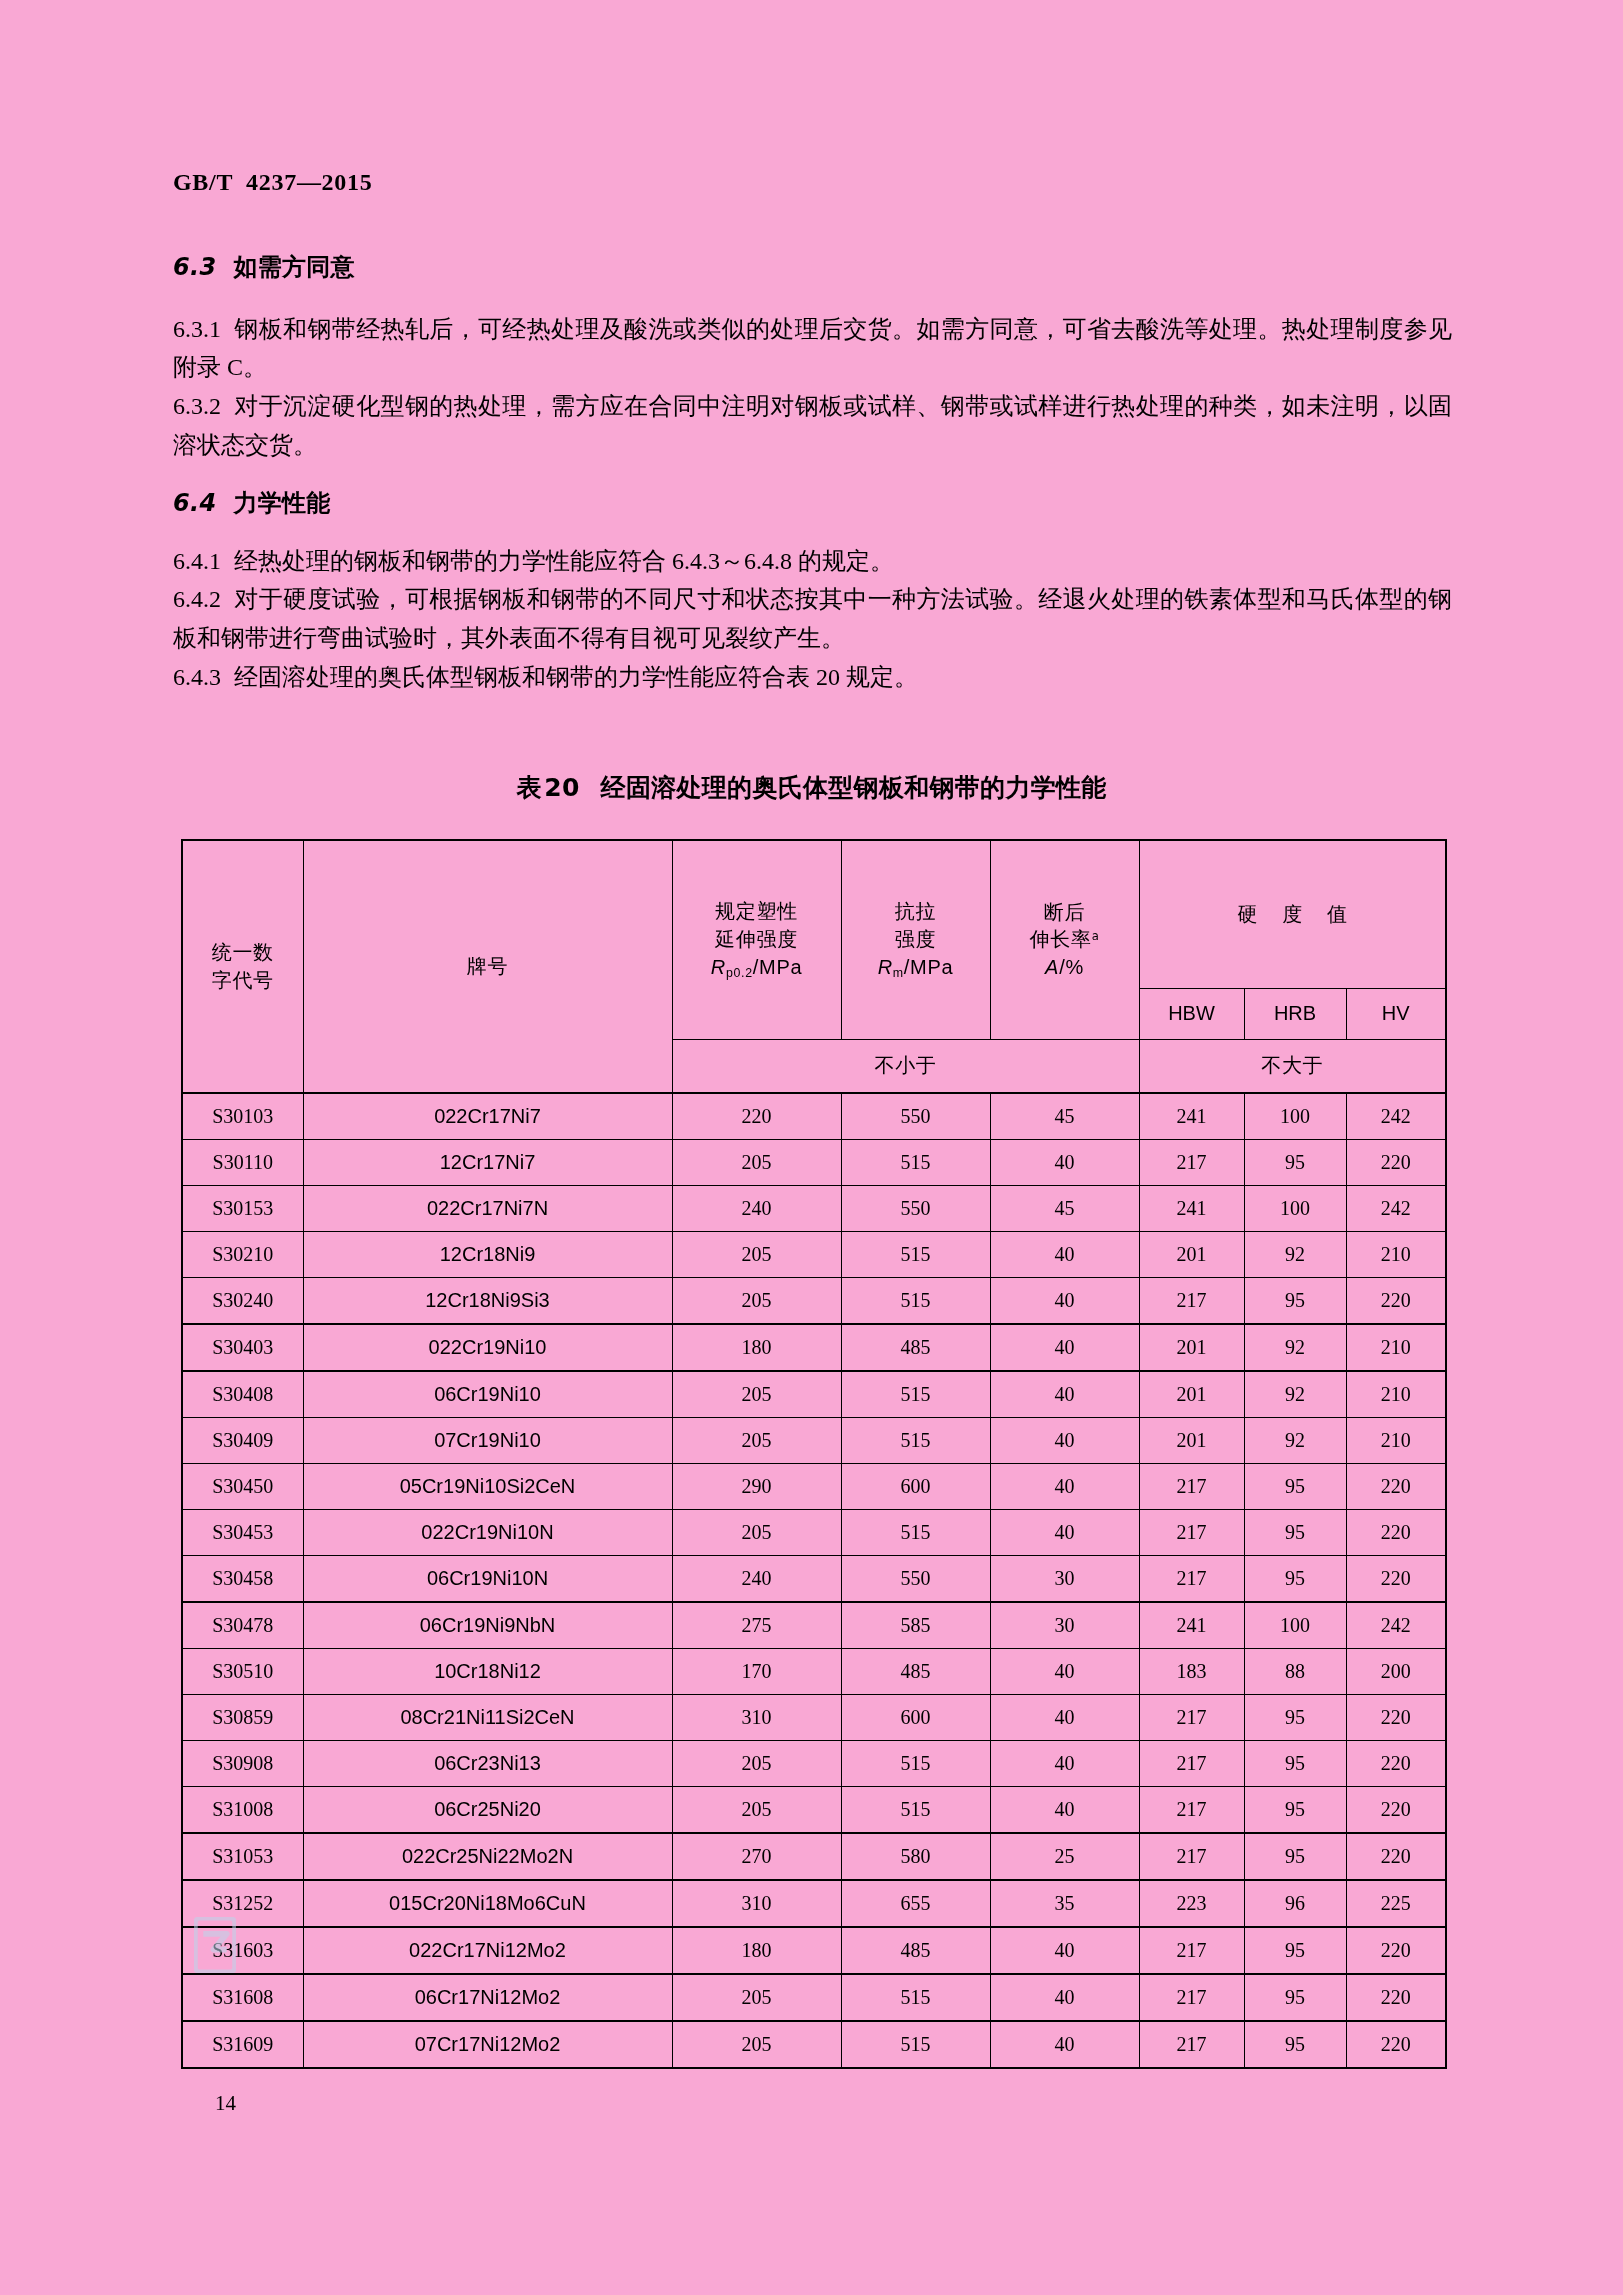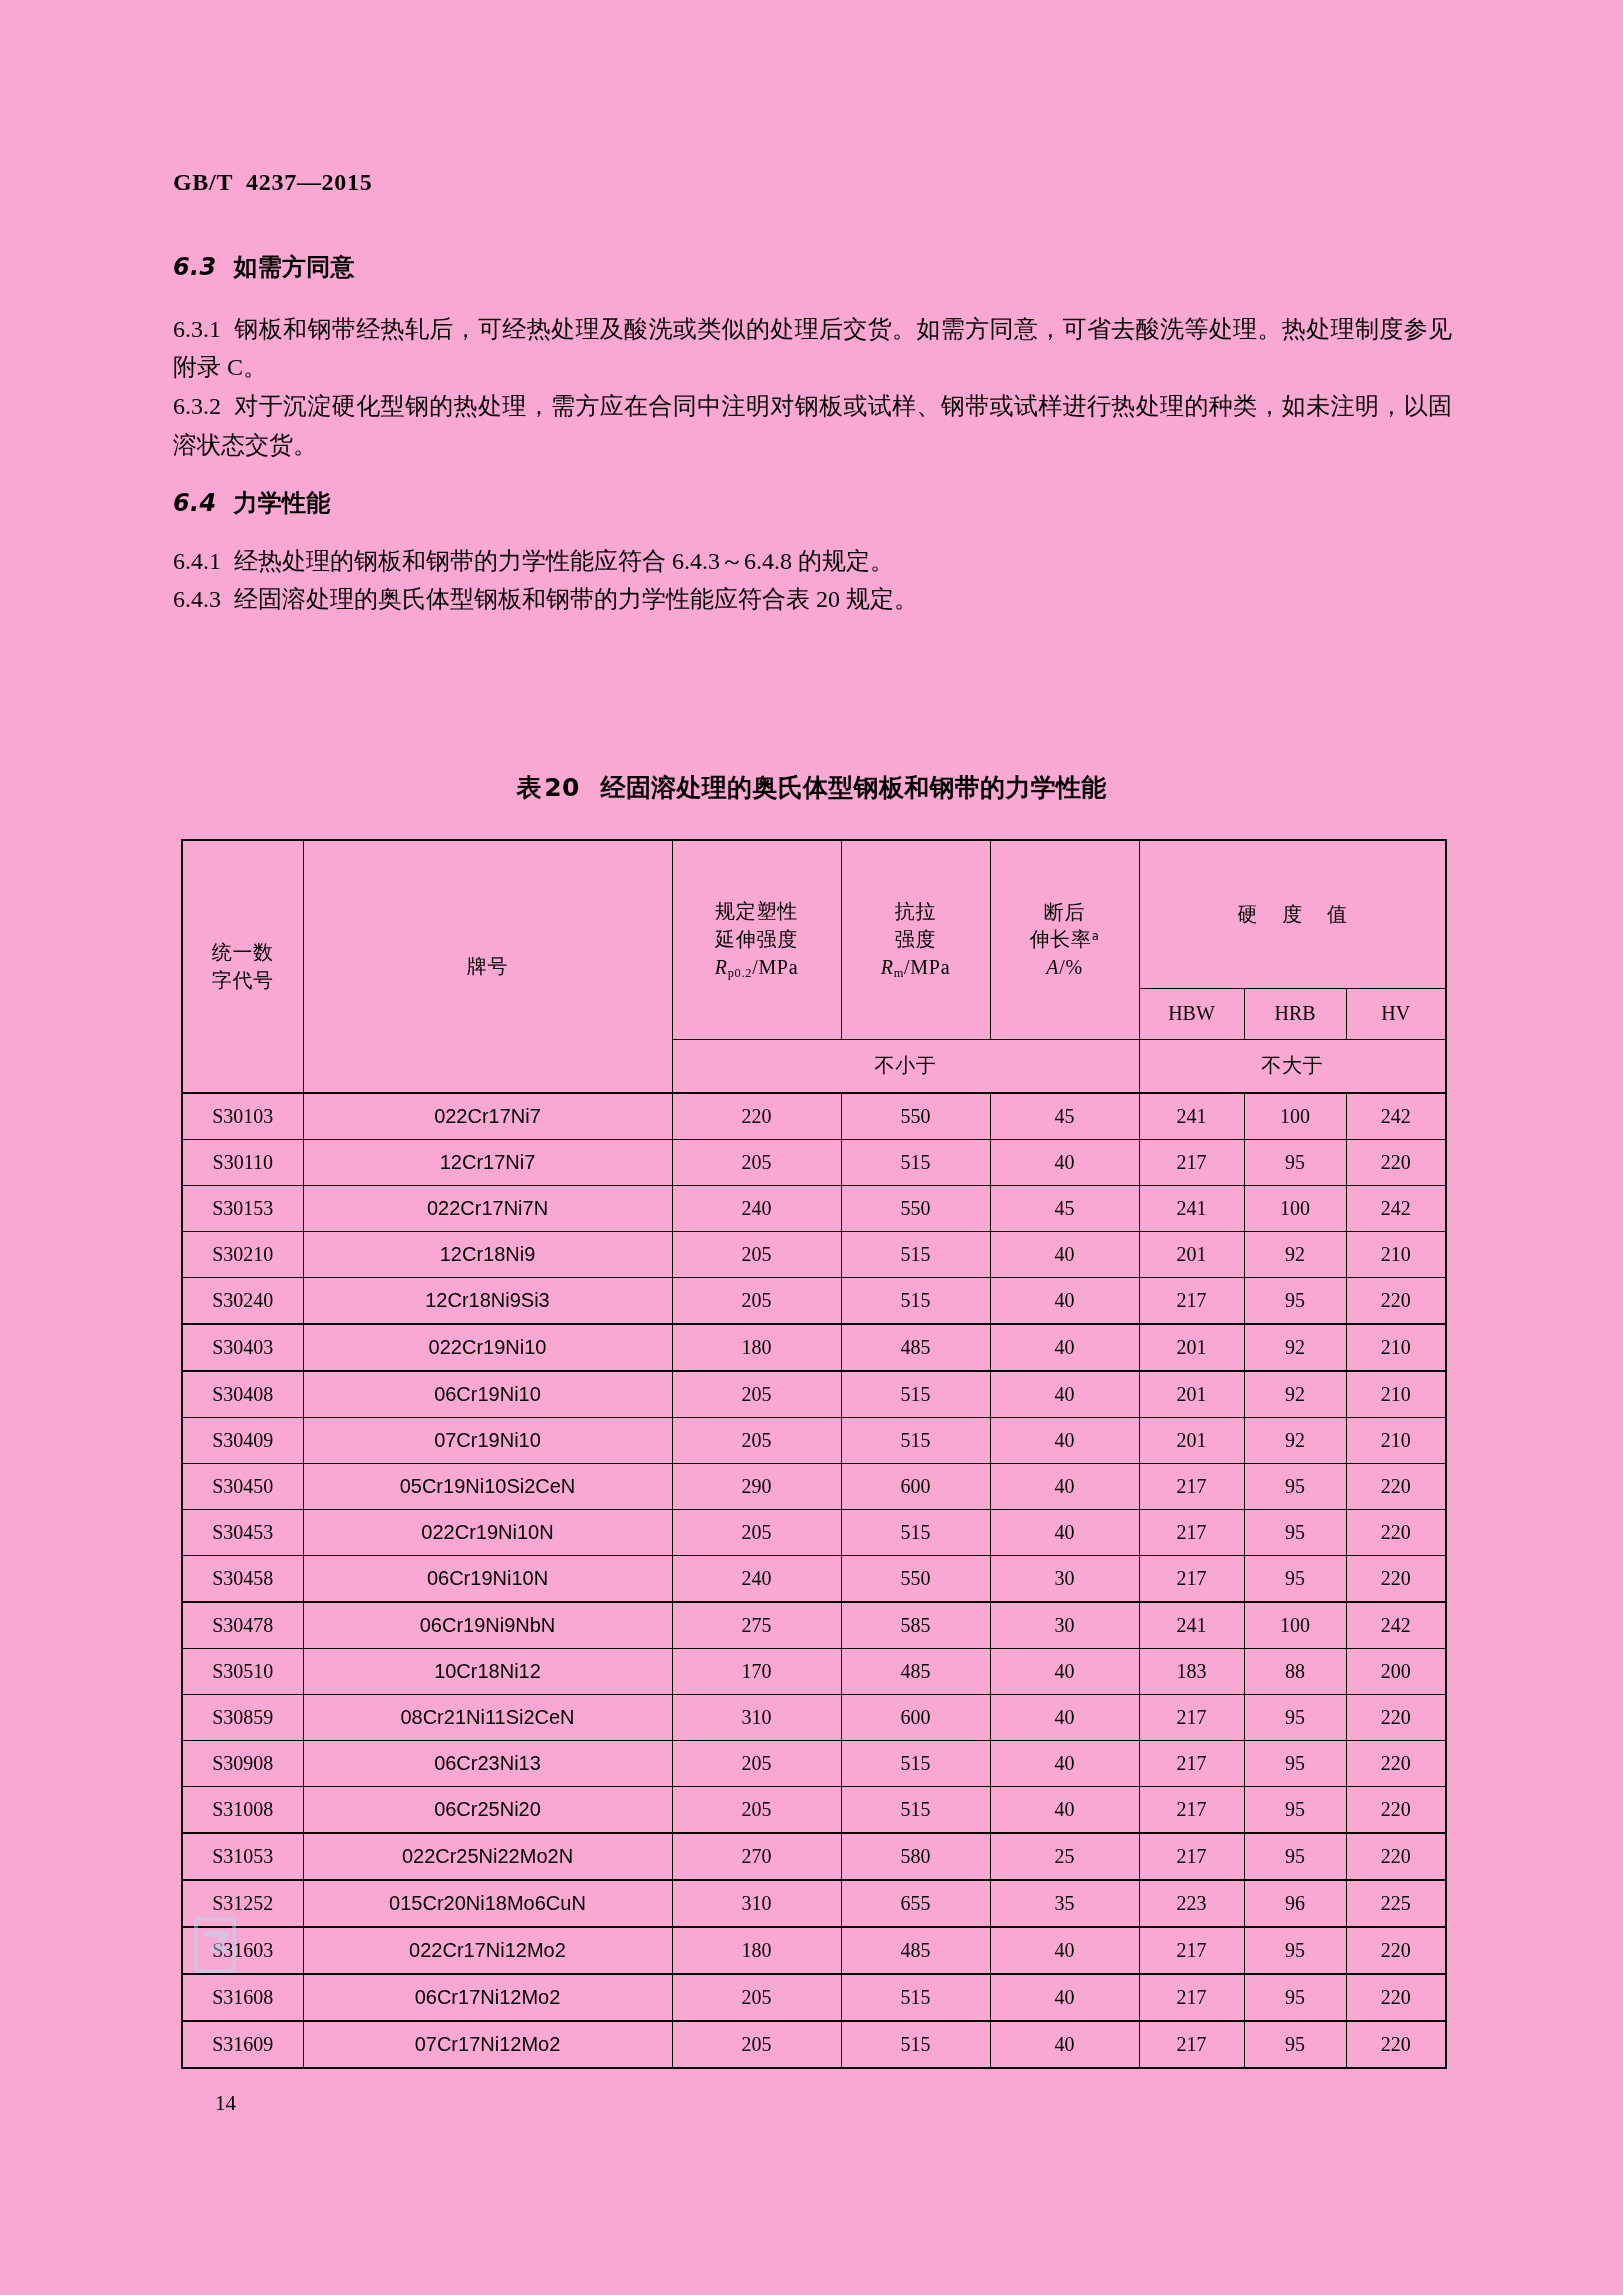--- a/index.html
+++ b/index.html
@@ -113,21 +113,21 @@
   table.spec tr.hdr-top > td,
   table.spec tr.hdr-top > th { border-top: none; }
 
   .hd-cn {
     font-family: "DejaVu Sans", "Liberation Sans", sans-serif;
     font-size: 20px;
     letter-spacing: 0.7px;
   }
   .hd-line { display: block; }
   .hd-sym {
-    font-family: Liberation Serif, serif;
+    font-family: Liberation Sans, sans-serif;
     font-size: 20px;
     font-style: normal;
   }
   .hd-sym i { font-style: italic; }
   .sub { font-size: 0.62em; vertical-align: -0.22em; }
   .sup { font-size: 0.58em; vertical-align: 0.55em; }
   .spaced { letter-spacing: 9.2px; padding-left: 9.2px; }
 
   
   tr.h-main > td { height: 147px; }
@@ -209,20 +209,23 @@
     <h2 class="clause-head">
       <span class="num">6.4</span><span>力学性能</span>
     </h2>
 
     <div class="gap-c"></div>
 
     <p class="para">
       <span class="num">6.4.1</span><span>经热处理的钢板和钢带的力学性能应符合 6.4.3～6.4.8 的规定。</span>
     </p>
 
+    <p class="para">
+      <span class="num">6.4.2</span><span>对于硬度试验，可根据钢板和钢带的不同尺寸和状态按其中一种方法试验。经退火处理的铁素体型和马氏体型的钢板和钢带进行弯曲试验时，其外表面不得有目视可见裂纹产生。</span>
+    </p>
 
     <p class="para">
       <span class="num">6.4.3</span><span>经固溶处理的奥氏体型钢板和钢带的力学性能应符合表 20 规定。</span>
     </p>
 
   </div>
 
   <div class="table-caption">
     <span>表</span><span class="tnum">20</span><span class="tsep"></span><span>经固溶处理的奥氏体型钢板和钢带的力学性能</span>
   </div>

